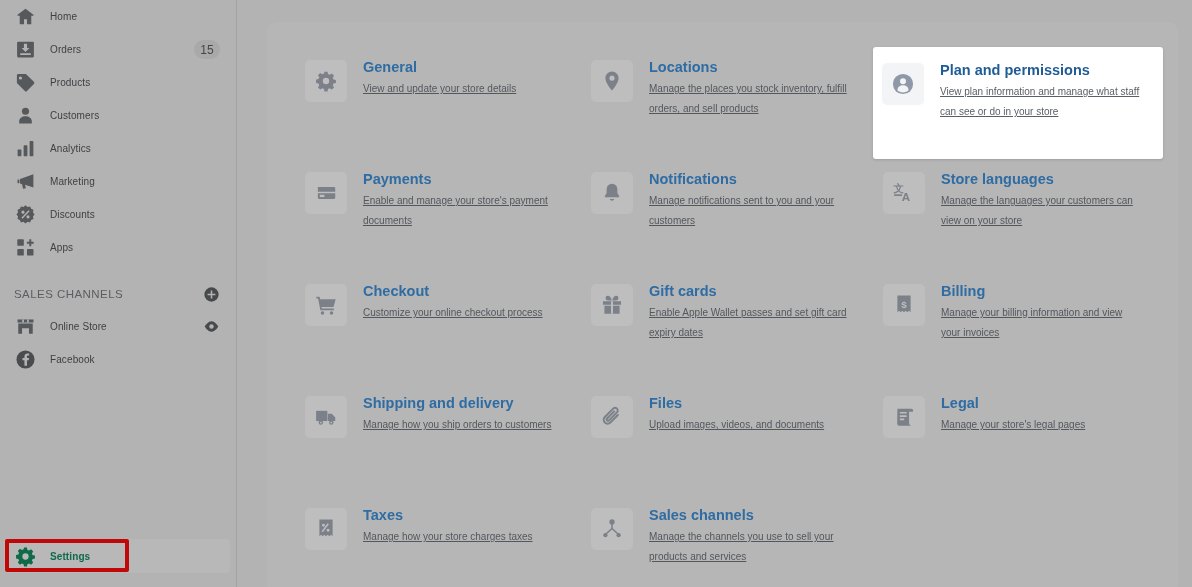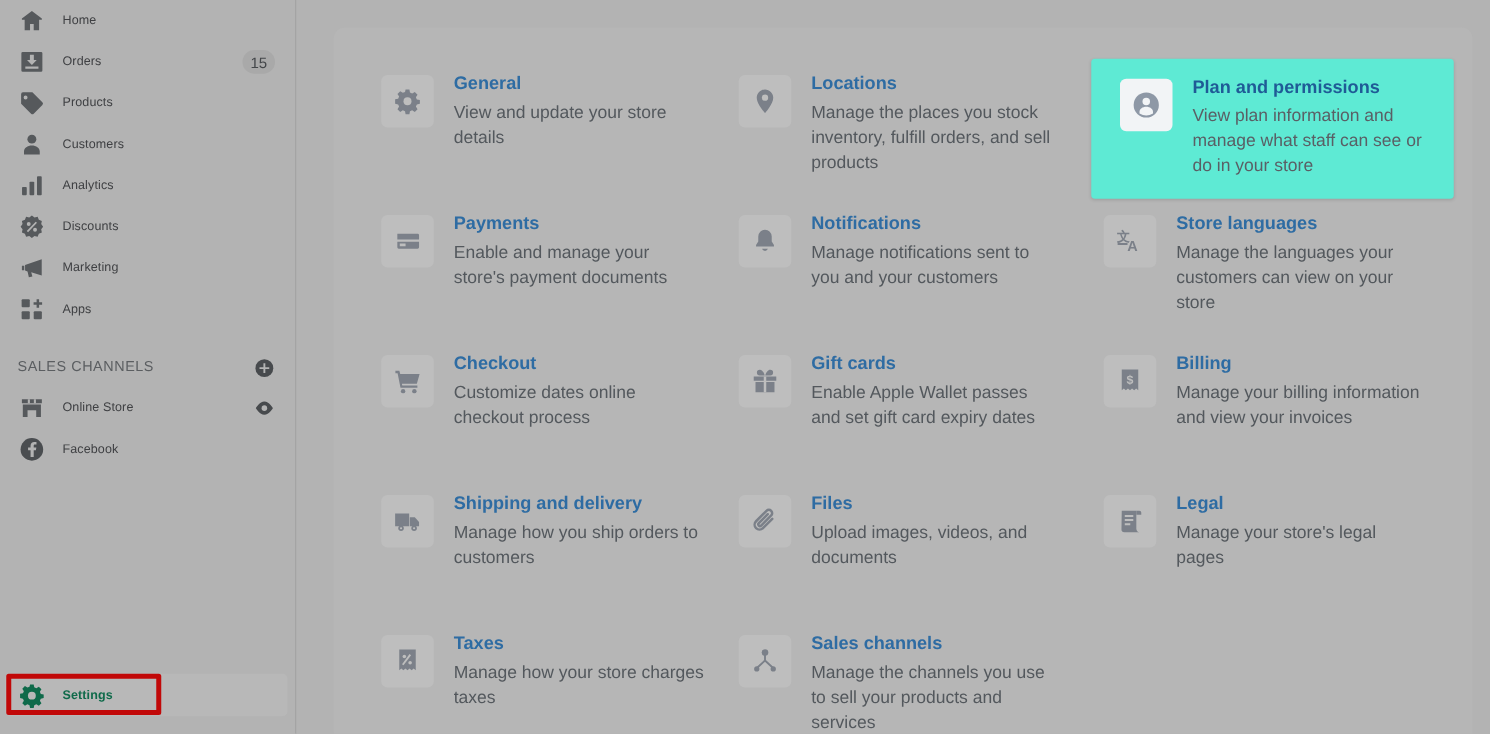--- a/index.html
+++ b/index.html
@@ -147,24 +147,24 @@
     grid-auto-rows: 112px;
   }
   .card {
     display: flex;
     align-items: flex-start;
     padding: 11px 10px 0 10px;
     box-sizing: border-box;
     border-radius: 3px;
   }
   .card.highlighted {
-    background: #5eead4;
+    background: #ffffff;
     box-shadow: 0 1px 3px rgba(0,0,0,0.14);
     padding-top: 14px;
-    padding-left: 23px;
+    padding-left: 9px;
   }
   .card-icon {
     width: 42px;
     height: 42px;
     border-radius: 5px;
     background: #bebebe;
     display: flex;
     align-items: center;
     justify-content: center;
     flex: 0 0 42px;
@@ -177,25 +177,26 @@
   .card-text { padding-top: 1px; }
   .card-title {
     font-size: 14.5px;
     font-weight: bold;
     color: #2e6ca3;
     margin: 0 0 3px 0;
     line-height: 17px;
   }
   .card.highlighted .card-title { color: #1f5b96; }
   .card-desc {
-    font-size: 14px;
+    font-size: 10px;
     color: #53585d;
     line-height: 20px;
     margin: 0;
     max-width: 200px;
+    text-decoration: underline;
   }
   .card.highlighted .card-desc { color: #5a5f65; max-width: 210px; }
 </style>
 </head>
 <body>
 
 <div id="sidebar">
 
   <div class="nav-item">
     <span class="nav-icon">
@@ -242,35 +243,35 @@
           <rect x="8.2" y="7" width="3.6" height="10.3" rx="0.7" fill="#56595c"></rect>
           <rect x="13.9" y="2.8" width="3.6" height="14.5" rx="0.7" fill="#56595c"></rect>
         </svg>
     </span>
     <span class="nav-label">Analytics</span>
   </div>
 
   <div class="nav-item">
     <span class="nav-icon">
       <svg width="21" height="21" viewBox="0 0 20 20">
+          <path fill="#56595c" d="M17.5 3.2 4.8 7.6v4.3l1.9.6 1 4.4 2.7-.5-.9-3.3 8 2.6z"></path>
+          <path fill="#56595c" d="M2.4 8.2h1.8v3.4H2.4z"></path>
+        </svg>
+    </span>
+    <span class="nav-label">Marketing</span>
+  </div>
+
+  <div class="nav-item">
+    <span class="nav-icon">
+      <svg width="21" height="21" viewBox="0 0 20 20">
           <path fill="#56595c" d="M10 1.3l2 1.5 2.4-.5.9 2.3 2.3.9-.5 2.4 1.5 2-1.5 2 .5 2.4-2.3.9-.9 2.3-2.4-.5-2 1.5-2-1.5-2.4.5-.9-2.3-2.3-.9.5-2.4-1.5-2 1.5-2-.5-2.4 2.3-.9.9-2.3 2.4.5z"></path>
           <path fill="#b3b3b3" d="M7.6 6.3a1.5 1.5 0 1 0 0 3 1.5 1.5 0 0 0 0-3zm4.8 4.4a1.5 1.5 0 1 0 0 3 1.5 1.5 0 0 0 0-3zM12.9 6 13.9 6.8 7.1 14 6.1 13.2z"></path>
         </svg>
     </span>
     <span class="nav-label">Discounts</span>
-  </div>
-
-  <div class="nav-item">
-    <span class="nav-icon">
-      <svg width="21" height="21" viewBox="0 0 20 20">
-          <path fill="#56595c" d="M17.5 3.2 4.8 7.6v4.3l1.9.6 1 4.4 2.7-.5-.9-3.3 8 2.6z"></path>
-          <path fill="#56595c" d="M2.4 8.2h1.8v3.4H2.4z"></path>
-        </svg>
-    </span>
-    <span class="nav-label">Marketing</span>
   </div>
 
   <div class="nav-item">
     <span class="nav-icon">
       <svg width="21" height="21" viewBox="0 0 20 20">
           <rect x="2.2" y="2.2" width="6.2" height="6.2" rx="0.8" fill="#56595c"></rect>
           <rect x="2.2" y="11.4" width="6.2" height="6.2" rx="0.8" fill="#56595c"></rect>
           <rect x="11.4" y="11.4" width="6.2" height="6.2" rx="0.8" fill="#56595c"></rect>
           <path fill="#56595c" d="M13.6 2.2h1.9v2.3h2.3v1.9h-2.3v2.3h-1.9V6.4h-2.3V4.5h2.3z"></path>
         </svg>
@@ -416,21 +417,21 @@
     <div class="card">
       <span class="card-icon">
         <svg width="22" height="22" viewBox="0 0 20 20">
             <path fill="#7b8089" d="M1.2 2.4h2.9l.6 2.4h14.1l-2 7.1H5.9l.3 1.2h11v1.7H4.9L2.8 4.1H1.2z"></path>
             <circle cx="6.8" cy="17.2" r="1.6" fill="#7b8089"></circle>
             <circle cx="15" cy="17.2" r="1.6" fill="#7b8089"></circle>
           </svg>
       </span>
       <div class="card-text">
         <p class="card-title">Checkout</p>
-        <p class="card-desc">Customize dates online checkout process</p>
+        <p class="card-desc">Customize your online checkout process</p>
       </div>
     </div>
 
     <div class="card">
       <span class="card-icon">
         <svg width="22" height="22" viewBox="0 0 20 20">
             <path fill="#7b8089" d="M1.8 6.6h16.4v3.1H1.8zM3.1 10.6h13.8v7.4H3.1z"></path>
             <path fill="#bebebe" d="M9.1 6.6h1.8v11.4H9.1z"></path>
             <path fill="#7b8089" d="M6.2 1.6c1.6 0 3 1.9 3.6 4.2H6.2a2.1 2.1 0 0 1 0-4.2zm7.6 0a2.1 2.1 0 0 1 0 4.2h-3.6c.6-2.3 2-4.2 3.6-4.2z"></path>
           </svg>

